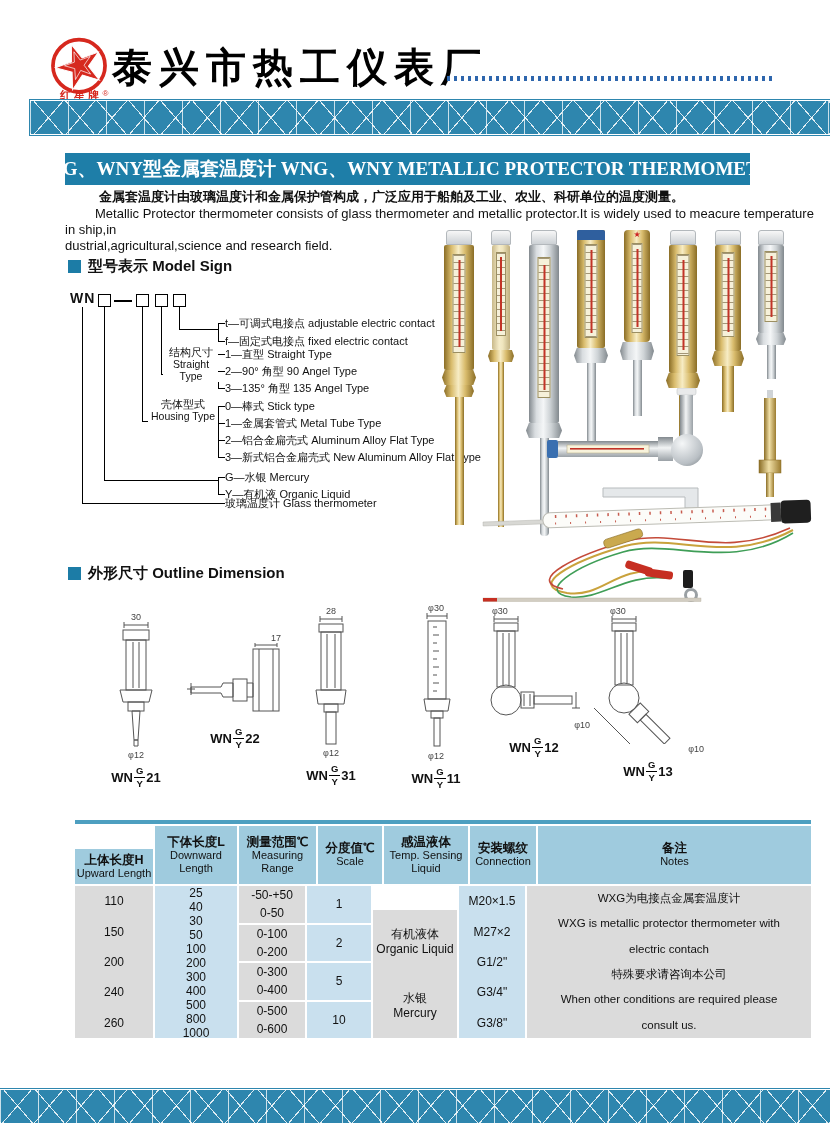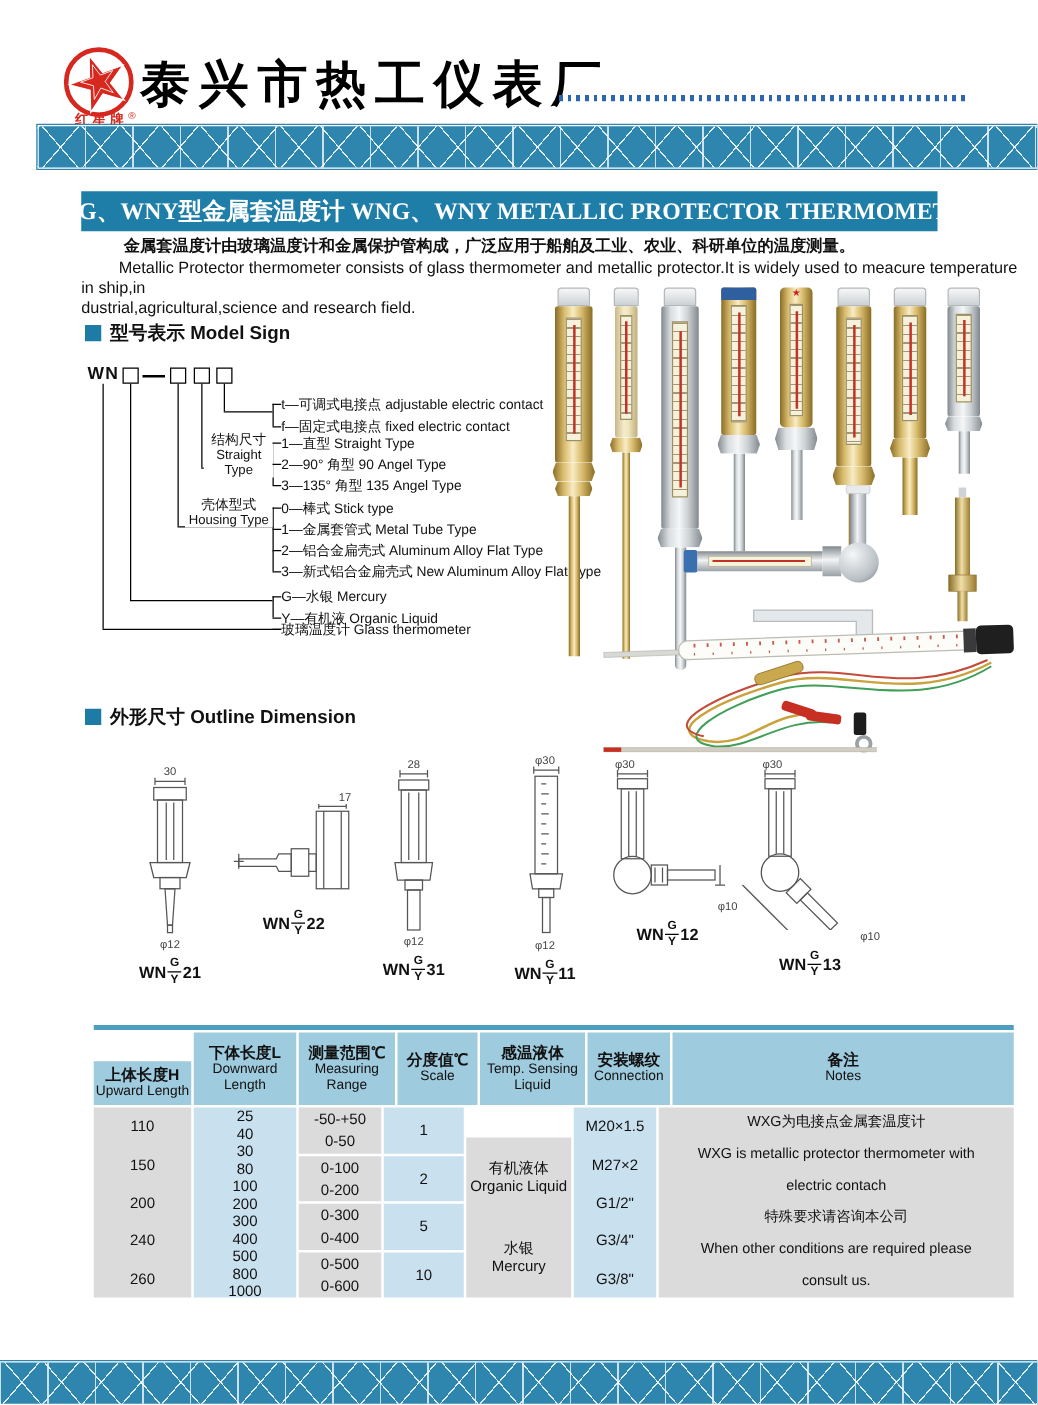--- a/index.html
+++ b/index.html
@@ -505,21 +505,21 @@
         <div>110</div>
         <div>150</div>
         <div>200</div>
         <div>240</div>
         <div>260</div>
       </div>
       <div class="bcol bg-b" style="width:82px;">
         <div class="cell">25</div>
         <div class="cell">40</div>
         <div class="cell">30</div>
-        <div class="cell">80</div>
+        <div class="cell">50</div>
         <div class="cell">100</div>
         <div class="cell">200</div>
         <div class="cell">300</div>
         <div class="cell">400</div>
         <div class="cell">500</div>
         <div class="cell">800</div>
         <div class="cell">1000</div>
       </div>
       <div class="bcol bg-g ranges" style="width:66px;">
         <div class="cell">-50-+50</div>

